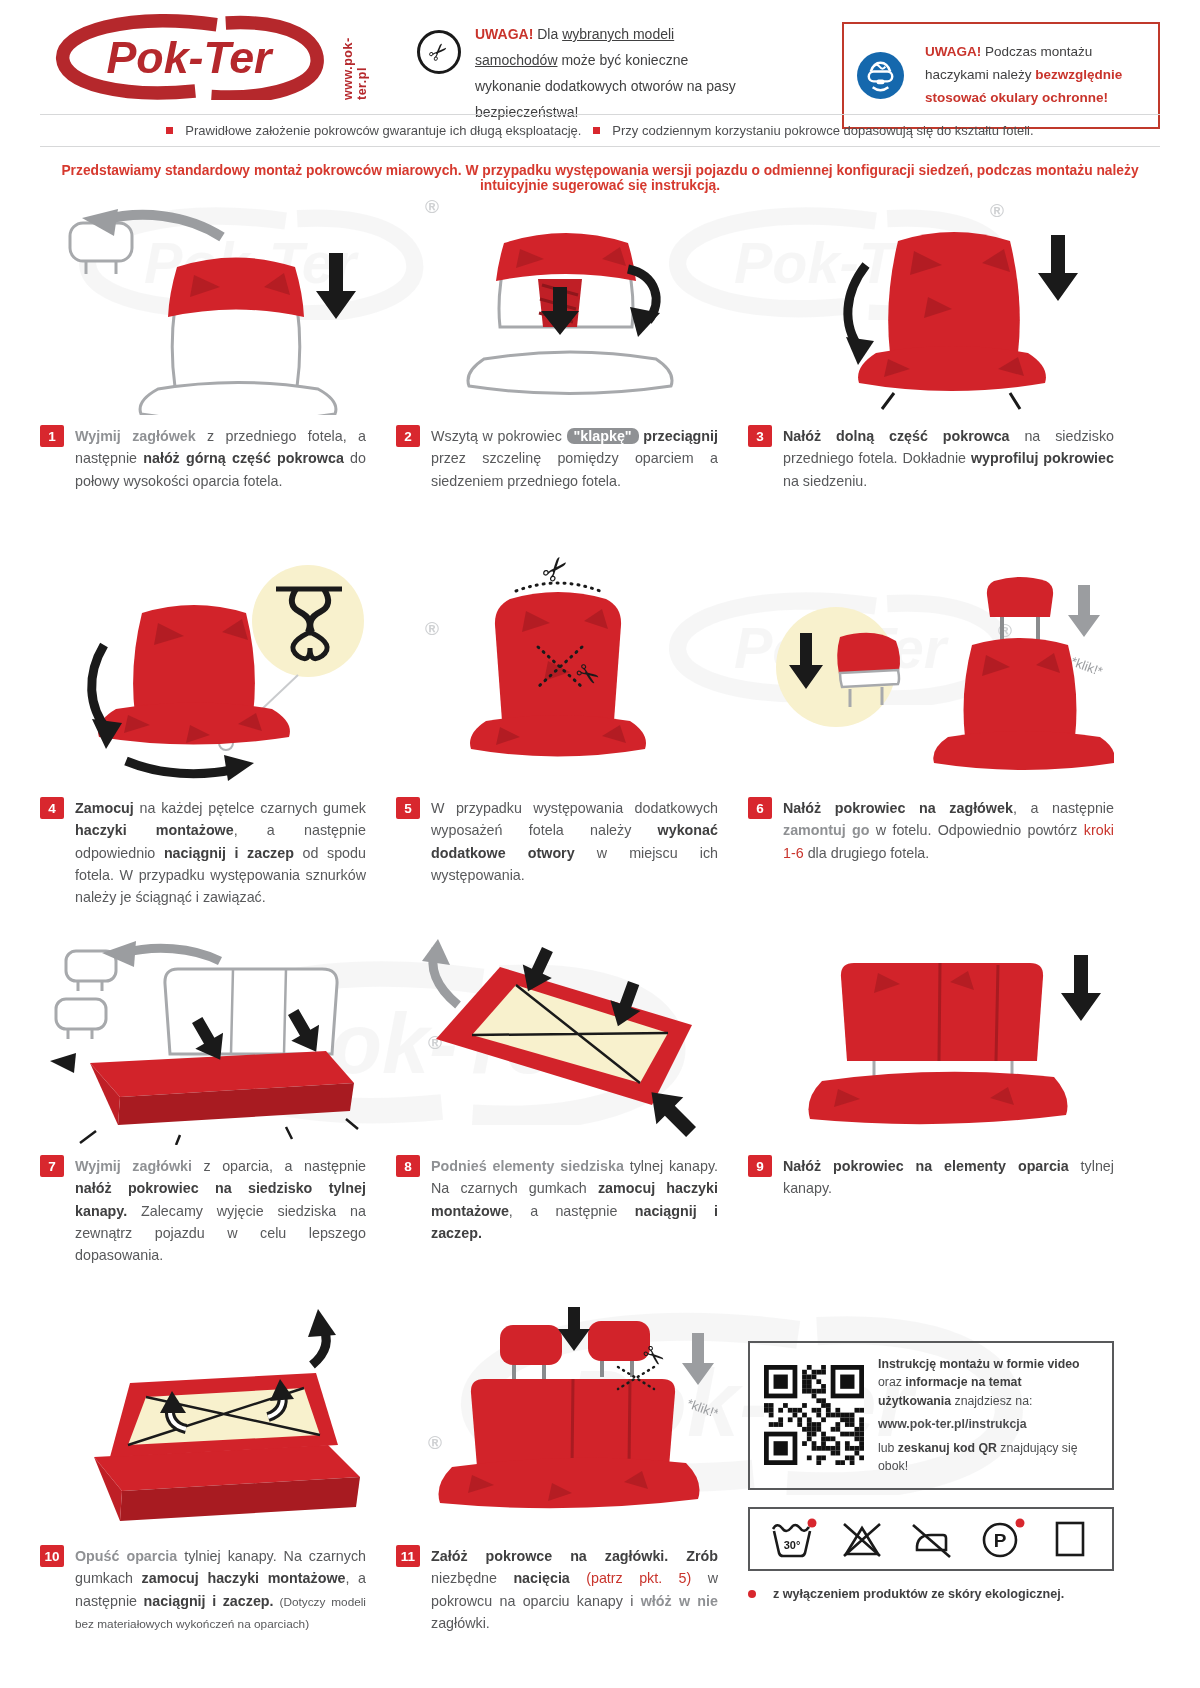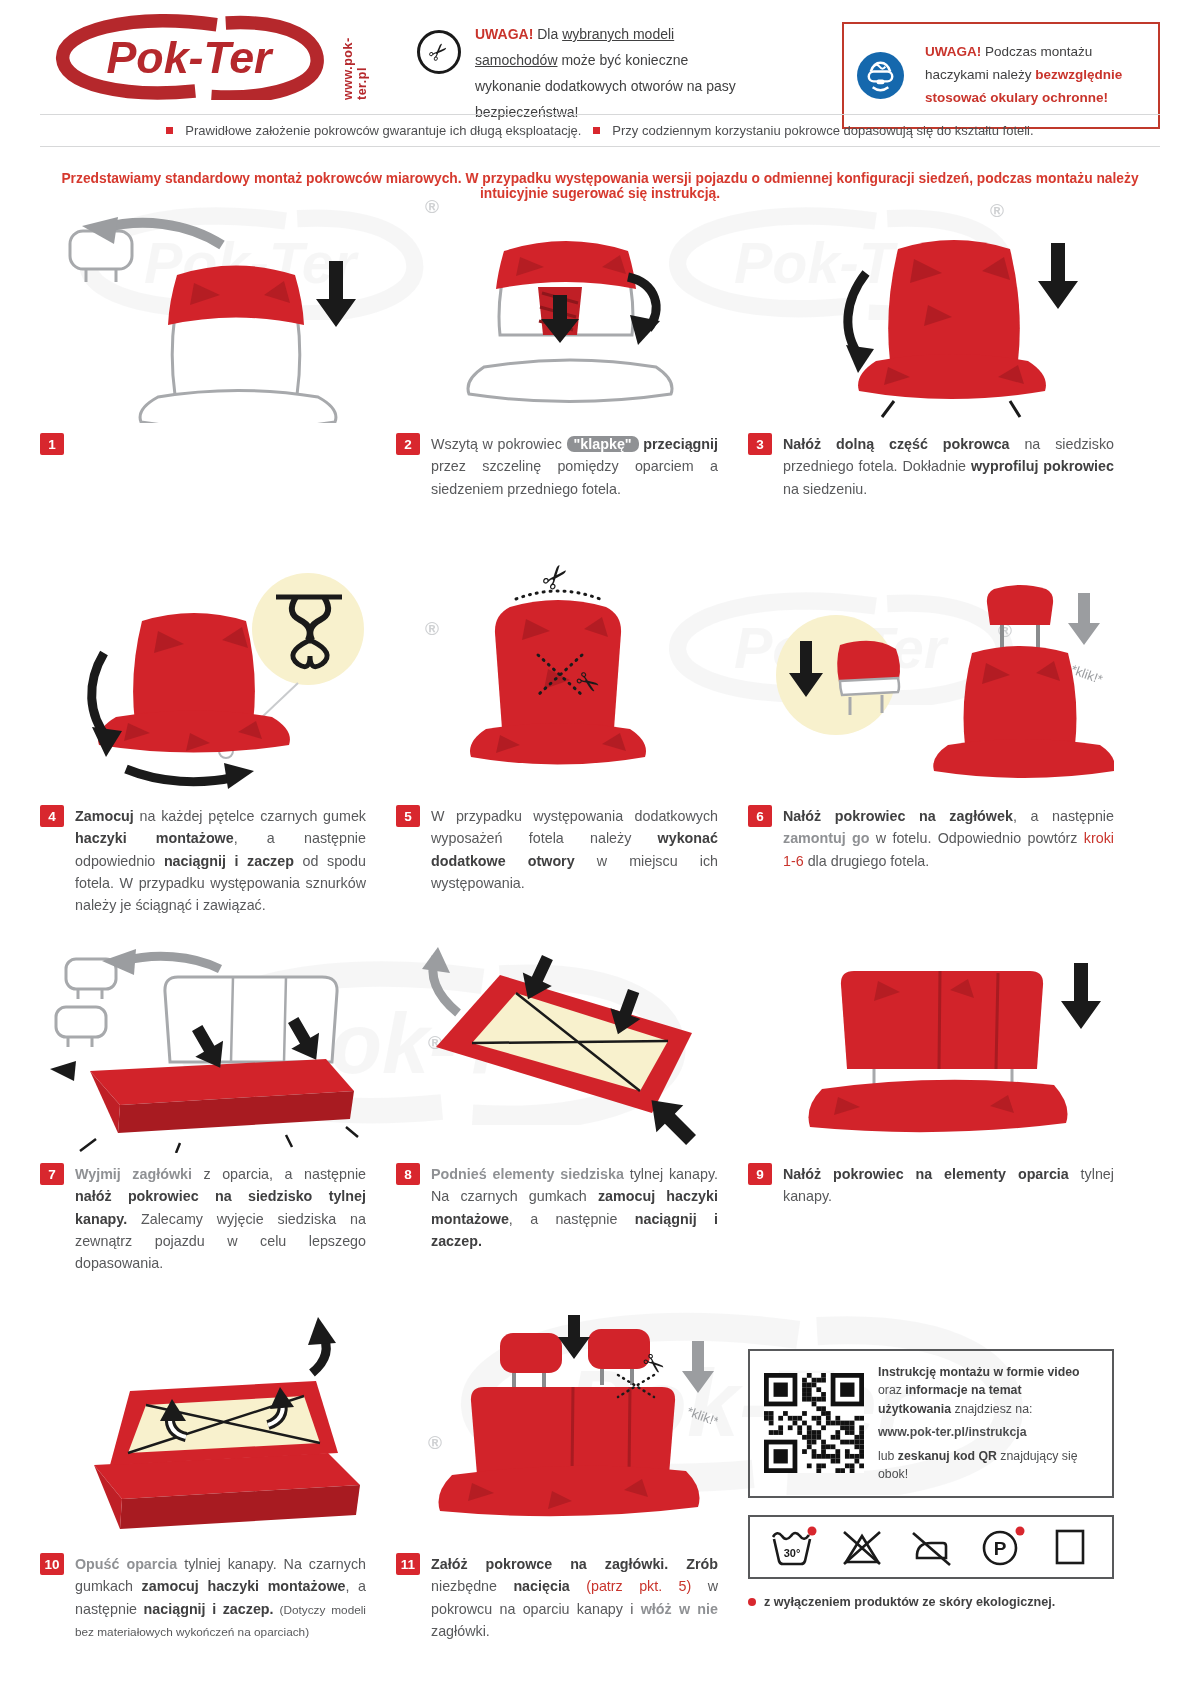--- a/index.html
+++ b/index.html
@@ -22,21 +22,21 @@
   .gogglebox { margin-left: auto; border: 2px solid #c0392b; display: flex; align-items: center;
     padding: 9px 13px; gap: 13px; margin-top: 8px; width: 318px; }
   .goggles { width: 47px; height: 47px; flex-shrink: 0; }
   .gogglebox p { margin: 8px; font-size: 13.5px; line-height: 1.7; color: #404041; }
   
   .notebar { margin: 2px 40px 0; border-top: 1px solid #d7d8d9; border-bottom: 1px solid #d7d8d9;
     display: flex; align-items: center; justify-content: center; gap: 12px; padding: 8px 0;
     font-size: 13px; color: #4d4e50; }
   .sq { width: 7px; height: 7px; background: #d8272e; flex-shrink: 0; }
   .intro { text-align: center; color: #d6392e; font-weight: bold; font-size: 13.8px;
-    margin: 8px; padding: 16px 42px 4px; }
+    margin: 0; padding: 16px 42px 4px; }
   
   .steps-row { display: grid; grid-template-columns: 356px 352px 412px; padding-left: 40px; position: relative; }
   .cell { padding-right: 30px; }
   .c3 { padding-right: 46px; }
   .il { position: relative; }
   .il svg { width: 100%; height: 100%; display: block; }
   .h1 { height: 206px; } .h2 { height: 236px; } .h3 { height: 206px; } .h4 { height: 228px; }
   .mt1 { margin-top: 12px; } .mt2 { margin-top: 26px; } .mt3 { margin-top: 20px; } .mt4 { margin-top: 24px; }
   .step { display: flex; margin-top: 10px; }
   .t1 { min-height: 100px; } .t2 { min-height: 122px; } .t3 { min-height: 128px; }
@@ -59,21 +59,21 @@
   .qr { width: 100px; height: 100px; flex-shrink: 0; }
   .qr-text p { margin: 0; font-size: 12.3px; line-height: 1.5; color: #4d4e50; }
   .qr-url { color: #c9342c; font-weight: bold; font-size: 17px; margin: 5px 0 !important; }
   .care-box { border: 2px solid #58595b; display: flex; align-items: center; justify-content: space-between;
     padding: 7px 16px; margin-top: 17px; }
   .care-box svg { width: 52px; height: 46px; }
   .care-box svg .ln { stroke: #1a1a1a; stroke-width: 2.6; fill: none; }
   .care-box svg .tf { fill: #1a1a1a; stroke: none; font-weight: bold; }
   .care-box svg .dotf { fill: #d8272e; stroke: none; }
   .eco { margin-top: 16px; }
-  .eco-head { display: flex; align-items: flex-start; gap: 8px; font-size: 12.6px; font-weight: bold; color: #404041; margin: 0; }
+  .eco-head { display: flex; align-items: flex-start; gap: 17px; font-size: 12.6px; font-weight: bold; color: #404041; margin: 0; }
   .dot { width: 8px; height: 8px; border-radius: 50%; background: #d8272e; margin-top: 3px; flex-shrink: 0; }
   .eco-body { margin: 5px 0 0 16px; font-size: 12.2px; line-height: 1.55; color: #939598; }
   
   .wm { position: absolute; opacity: .07; pointer-events: none; z-index: 0; }
   .wm svg { width: 100%; height: 100%; }
   .reg { position: absolute; color: #cfd1d3; font-size: 19px; font-weight: bold; pointer-events: none; z-index: 0; }
   .zfront { position: relative; z-index: 1; }
 </style>
 </head>
 <body>
@@ -169,20 +169,21 @@
         <polygon points="78,0 42,9 74,27" fill="#9b9da0"></polygon>
         <path d="M142,62 q54,-17 108,0 q15,58 7,116 q-61,15 -122,0 q-8,-58 7,-116 z" fill="#fff" stroke="#a7a9ac" stroke-width="3"></path>
         <path d="M137,58 q59,-19 118,0 q8,27 9,50 q-68,-15 -136,0 q1,-23 9,-50 z" fill="#d2232a"></path>
         <path d="M154,66 l26,12 l-30,10 z M244,64 l-20,14 l26,8 z" fill="#a81b21" opacity=".7"></path>
         <path d="M118,180 q80,-13 160,0 q22,12 17,25 q-97,15 -194,0 q-5,-13 17,-25 z" fill="#fff" stroke="#a7a9ac" stroke-width="3"></path>
         <polygon points="289,44 303,44 303,82 316,82 296,110 276,82 289,82" fill="#1a1a1a"></polygon>
       </svg>
     </div>
     <div class="step t1">
       <div class="num">1</div>
+      <p><span class="bg">Wyjmij zagłówek</span><span> z przedniego fotela, a następnie </span><span class="b">nałóż górną część pokrowca</span><span> do połowy wysokości oparcia fotela.</span></p>
     </div>
   </div>
   <div class="cell">
     <div class="il h1">
       <svg viewBox="0 0 322 206">
         <path d="M112,38 q58,-18 116,0 q12,44 8,80 l-132,0 q-4,-36 8,-80 z" fill="#fff" stroke="#a7a9ac" stroke-width="3"></path>
         <path d="M108,34 q62,-20 124,0 q6,20 8,38 q-70,-14 -140,0 q2,-18 8,-38 z" fill="#d2232a"></path>
         <path d="M124,40 l24,10 l-28,9 z M224,38 l-18,12 l24,7 z" fill="#a81b21" opacity=".7"></path>
         <path d="M142,70 h44 l-5,48 h-34 z" fill="#c01f26"></path>
         <path d="M146,76 l36,10 M144,90 l36,10 M143,104 l34,9" stroke="#8f161b" stroke-width="3" fill="none"></path>

